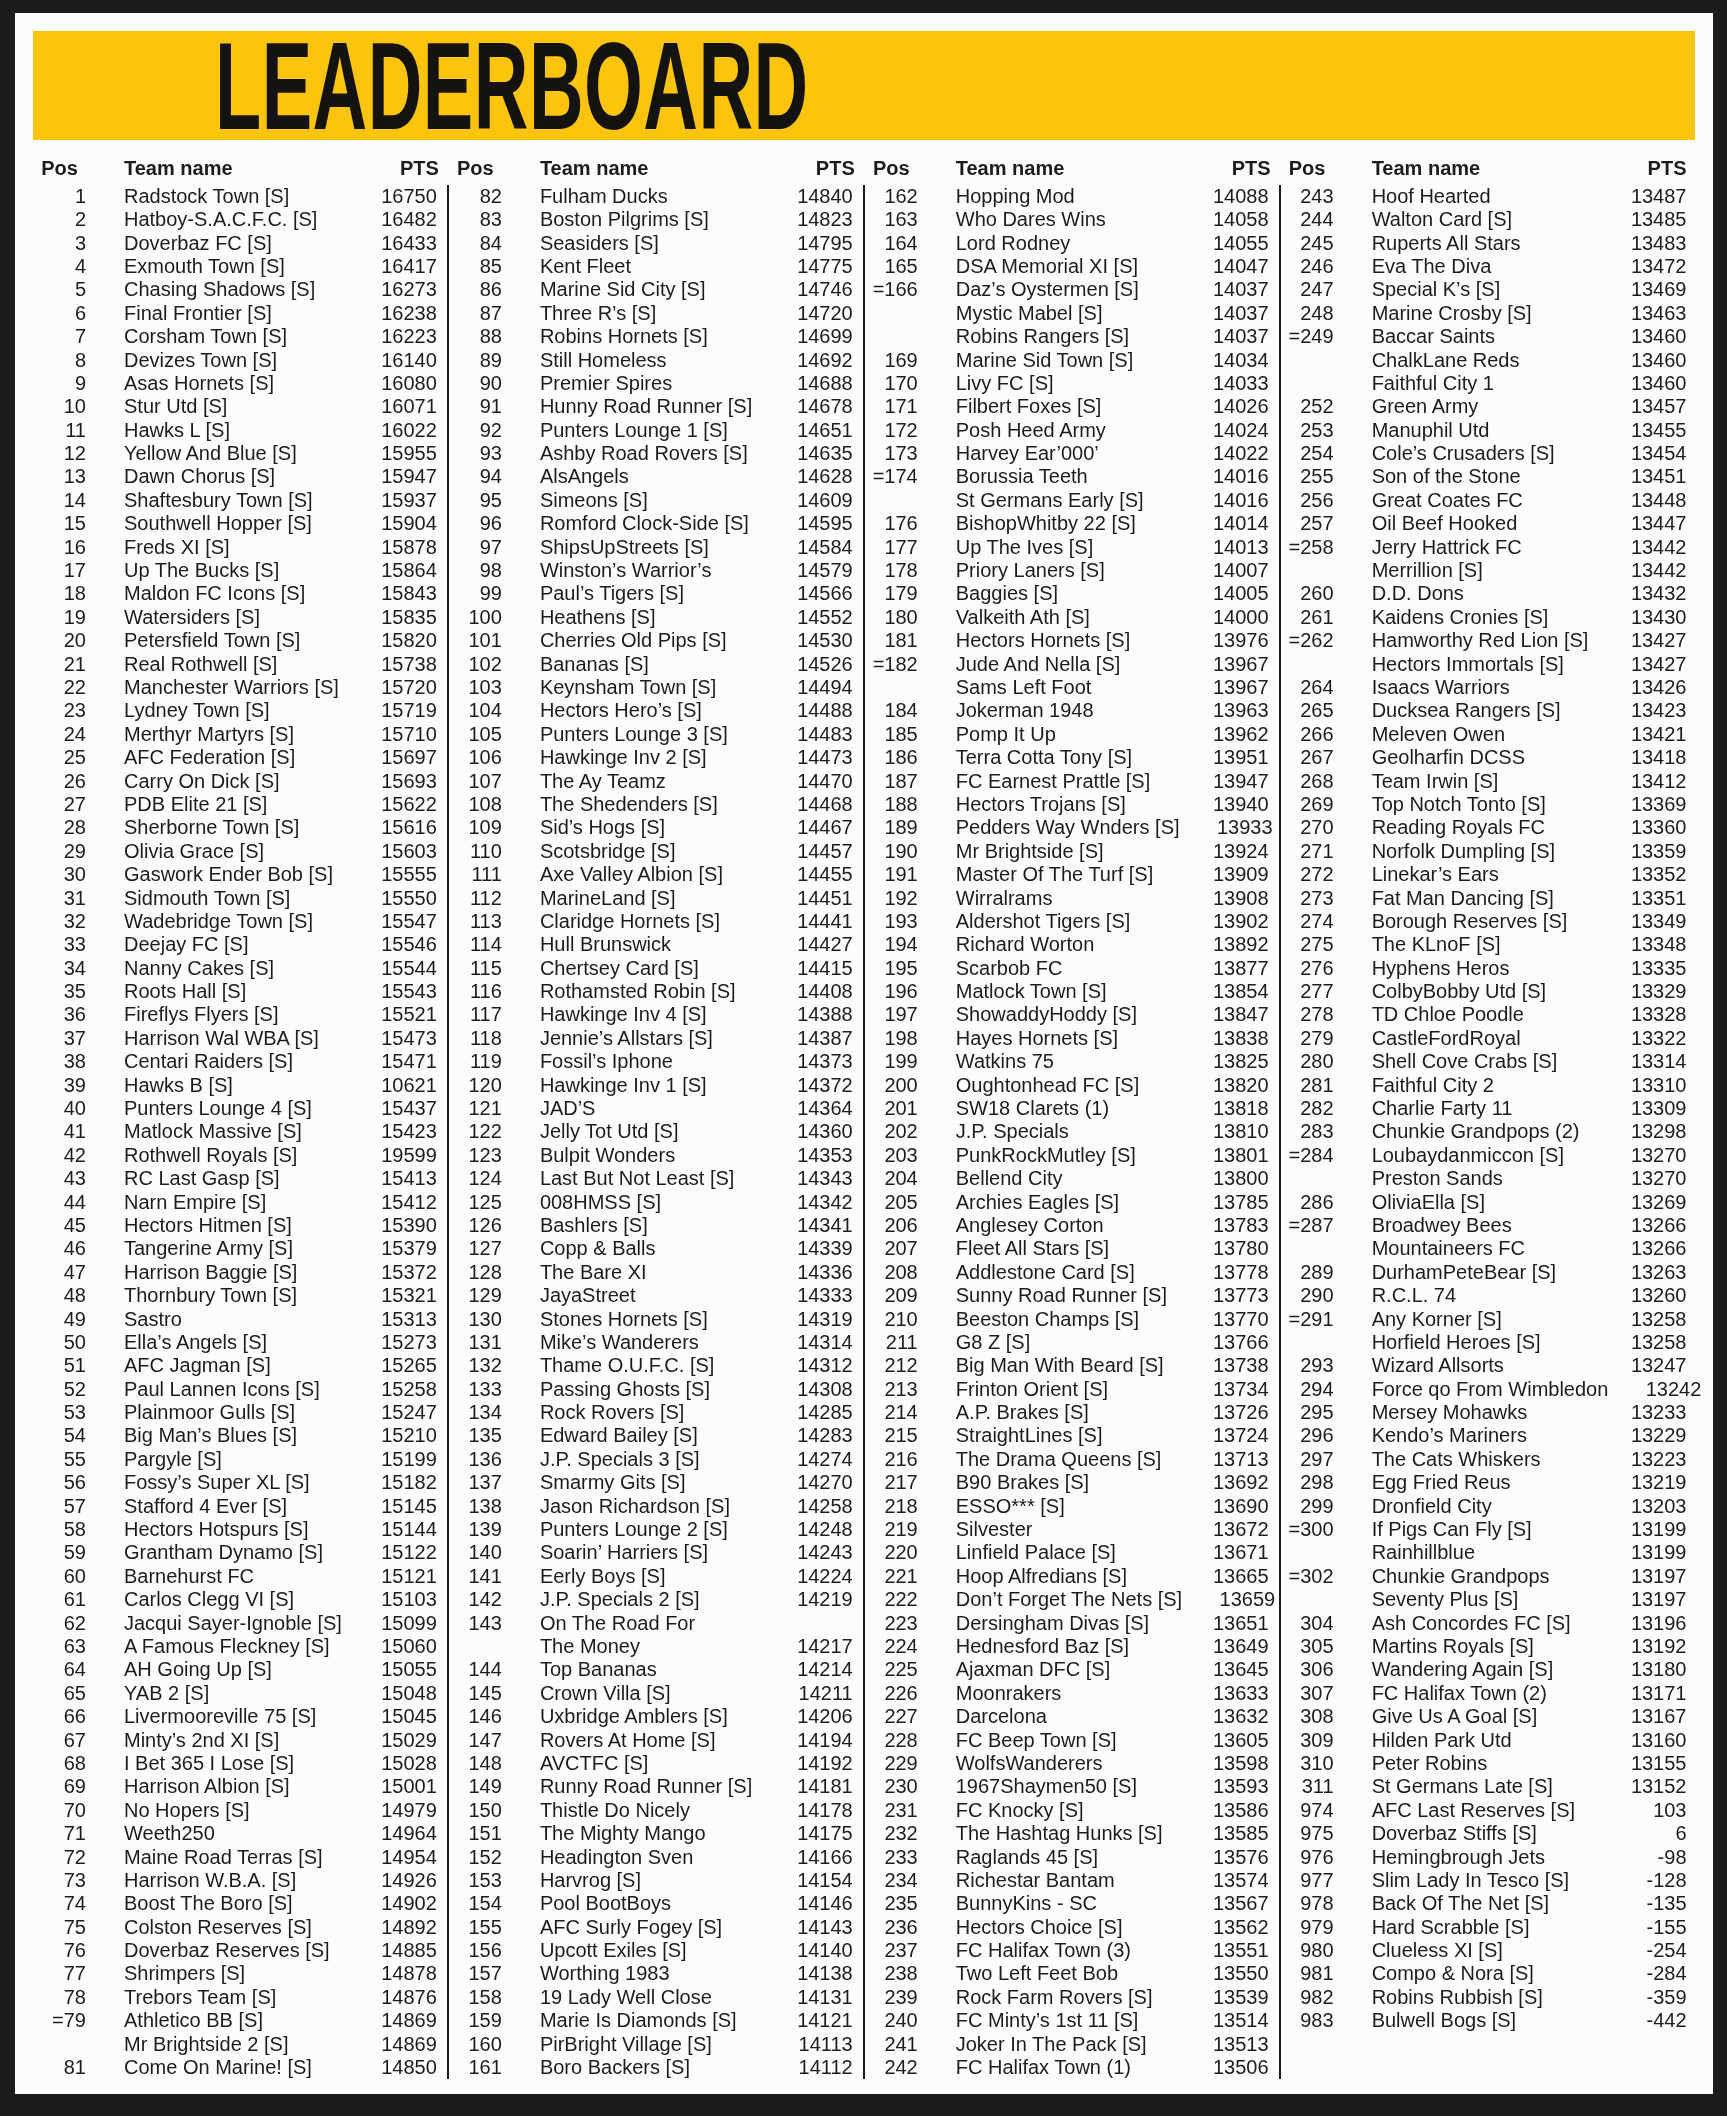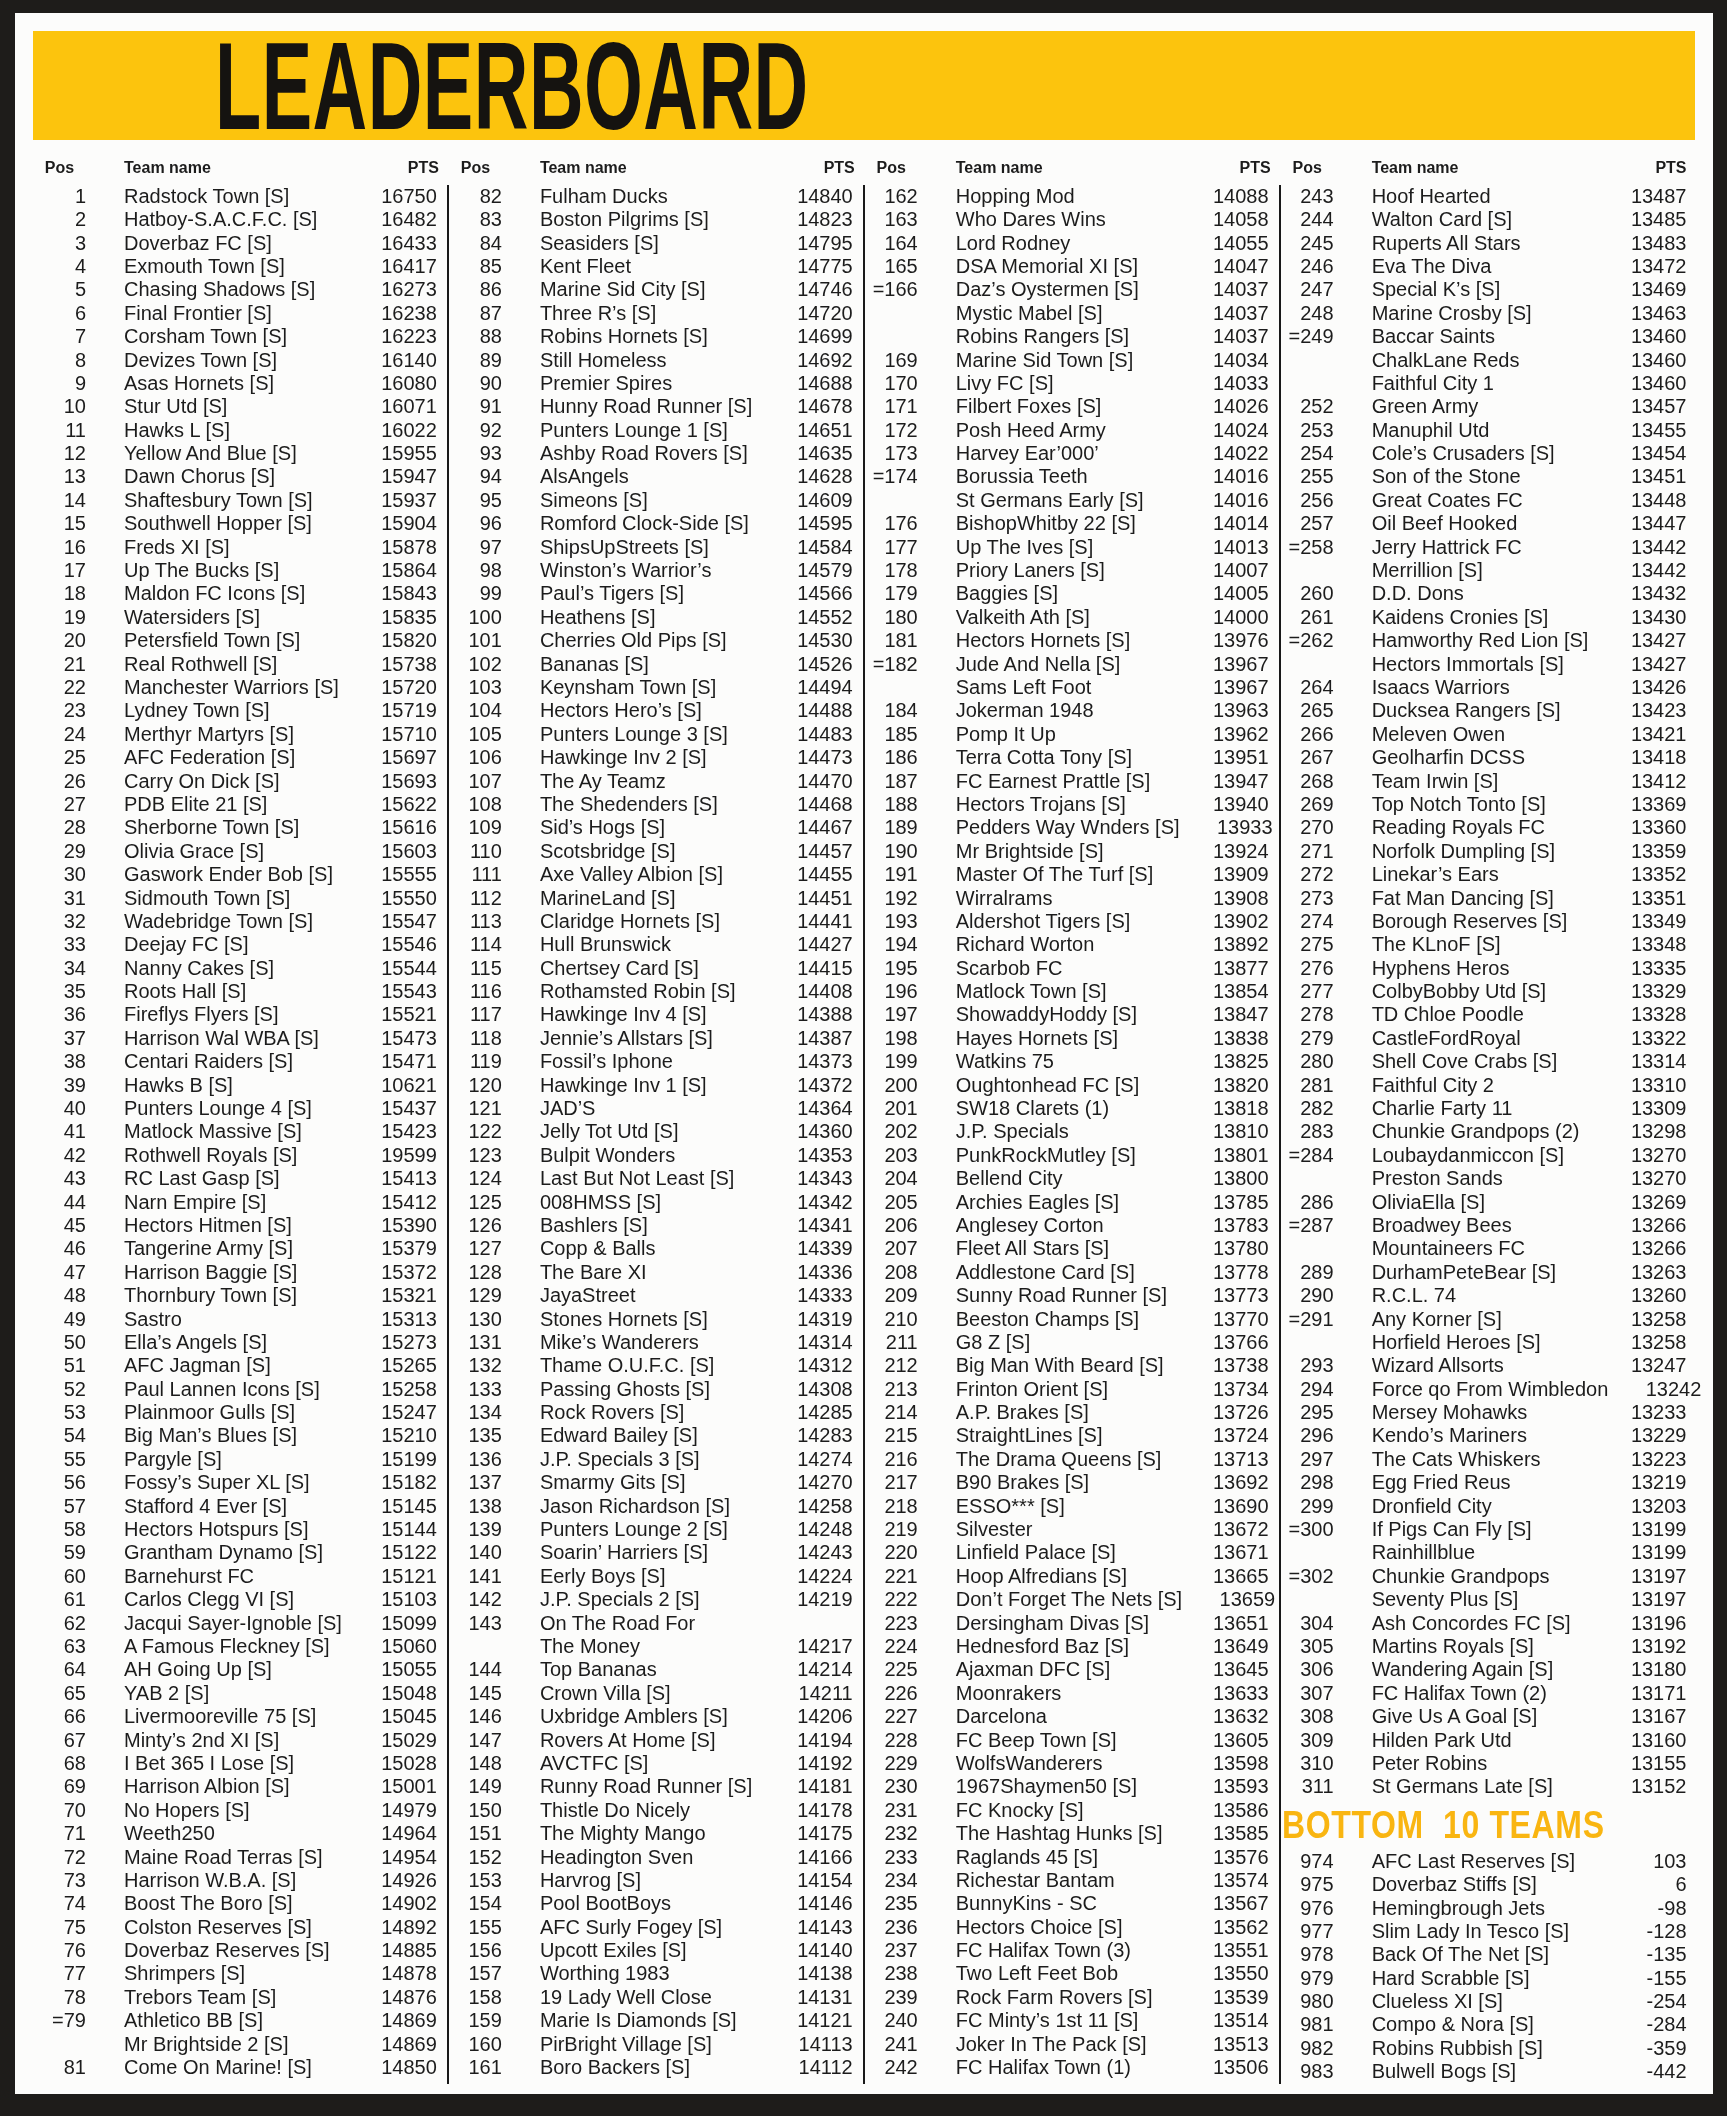--- a/index.html
+++ b/index.html
@@ -36,21 +36,21 @@
   }
   .cols{
     display:grid;grid-template-columns:repeat(4,1fr);
     margin:11.6px 16.5px 0 18px;
   }
   .col{display:flex;flex-direction:column;min-width:0;}
   .hdr-row,.row{
     display:grid;grid-template-columns:53px 38px 1fr 93px;
     padding-right:10px;align-items:baseline;
   }
-  .hdr-row{height:33px;font-weight:700;font-size:16px;align-items:center;}
+  .hdr-row{height:33px;font-weight:700;font-size:20px;align-items:center;}
   .hdr-pos{text-align:center;}
   .hdr-name{text-align:left;}
   .hdr-pts{text-align:right;}
   .rows{flex:1;}
   .col:not(:last-child) .rows{border-right:2.5px solid #191919;}
   .row{height:23.4px;line-height:23.4px;font-size:20px;}
   .cell-pos{text-align:right;white-space:nowrap;}
   .cell-name{grid-column:3;text-align:left;white-space:nowrap;overflow:visible;}
   .cell-pts{text-align:right;white-space:nowrap;}
   .bottom-heading{
@@ -1978,23 +1978,20 @@
     <span class="cell-name">Peter Robins</span>
     <span class="cell-pts">13155</span>
   </div>
 
   <div class="row">
     <span class="cell-pos">311</span>
     <span class="cell-name">St Germans Late [S]</span>
     <span class="cell-pts">13152</span>
   </div>
 </div>
-        <div class="bottom-heading">
-          <span>BOTTOM  10 TEAMS</span>
-        </div>
         <div>
   <div class="row">
     <span class="cell-pos">974</span>
     <span class="cell-name">AFC Last Reserves [S]</span>
     <span class="cell-pts">103</span>
   </div>
 
   <div class="row">
     <span class="cell-pos">975</span>
     <span class="cell-name">Doverbaz Stiffs [S]</span>

